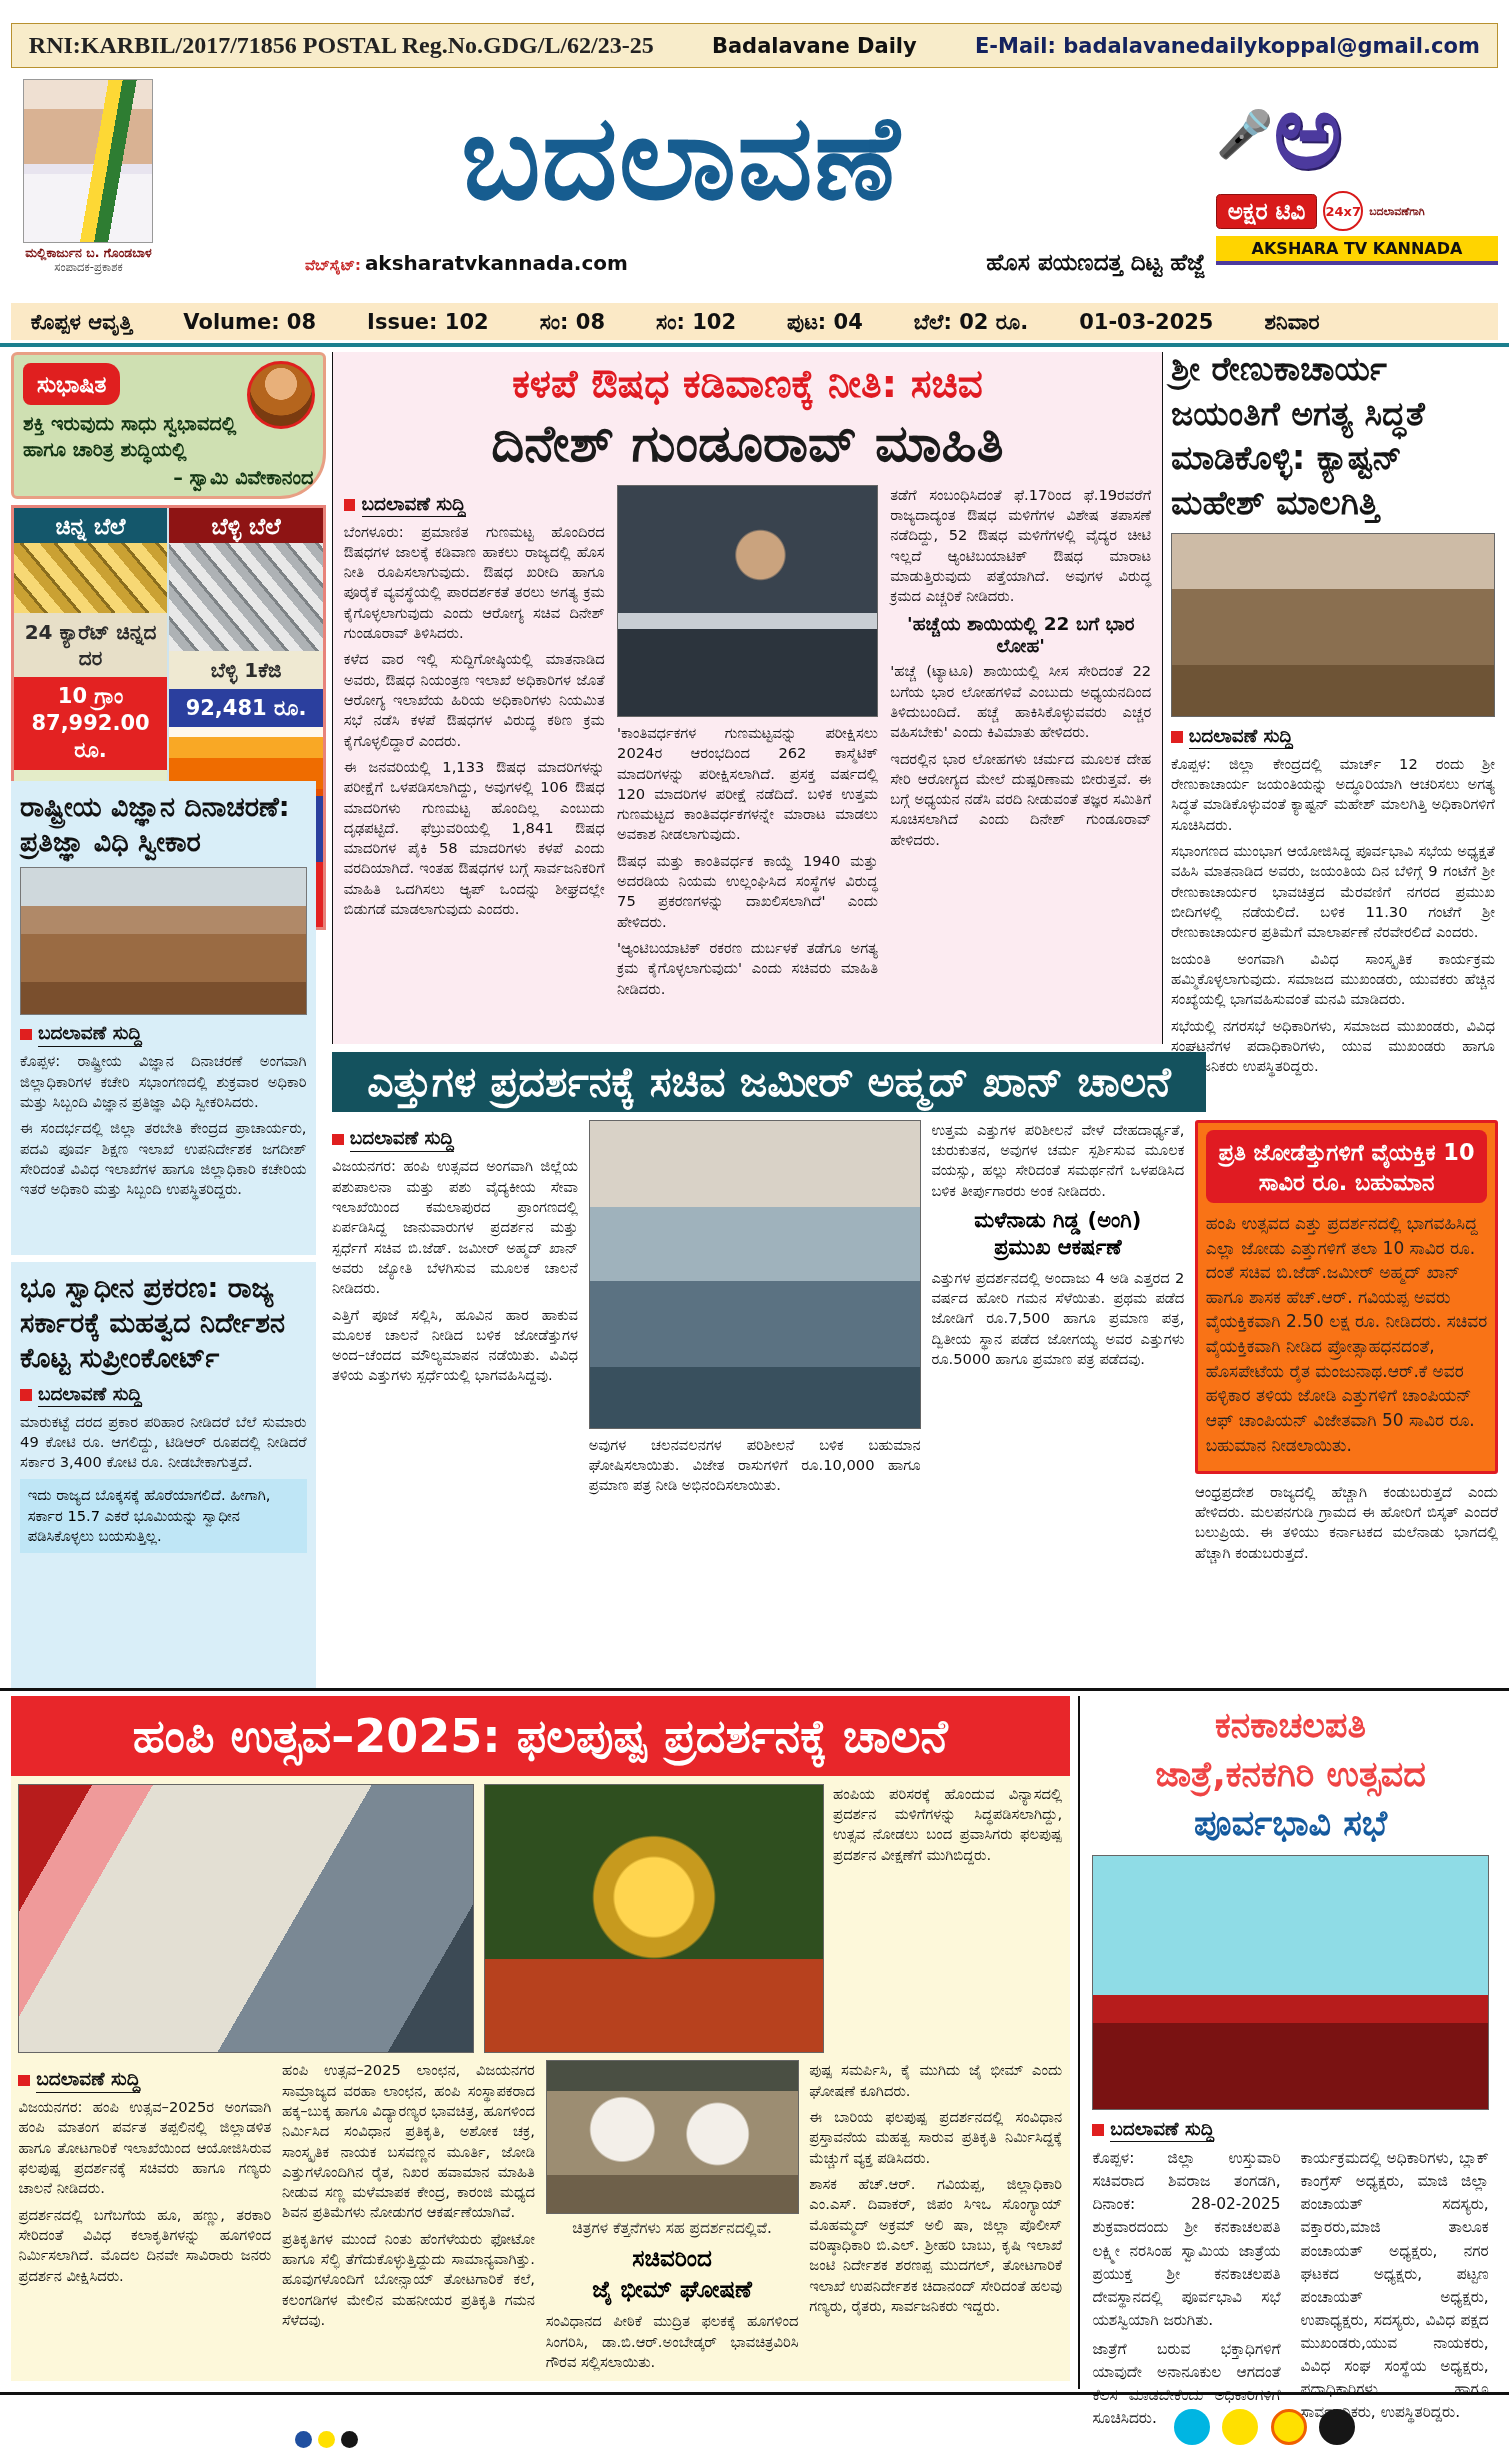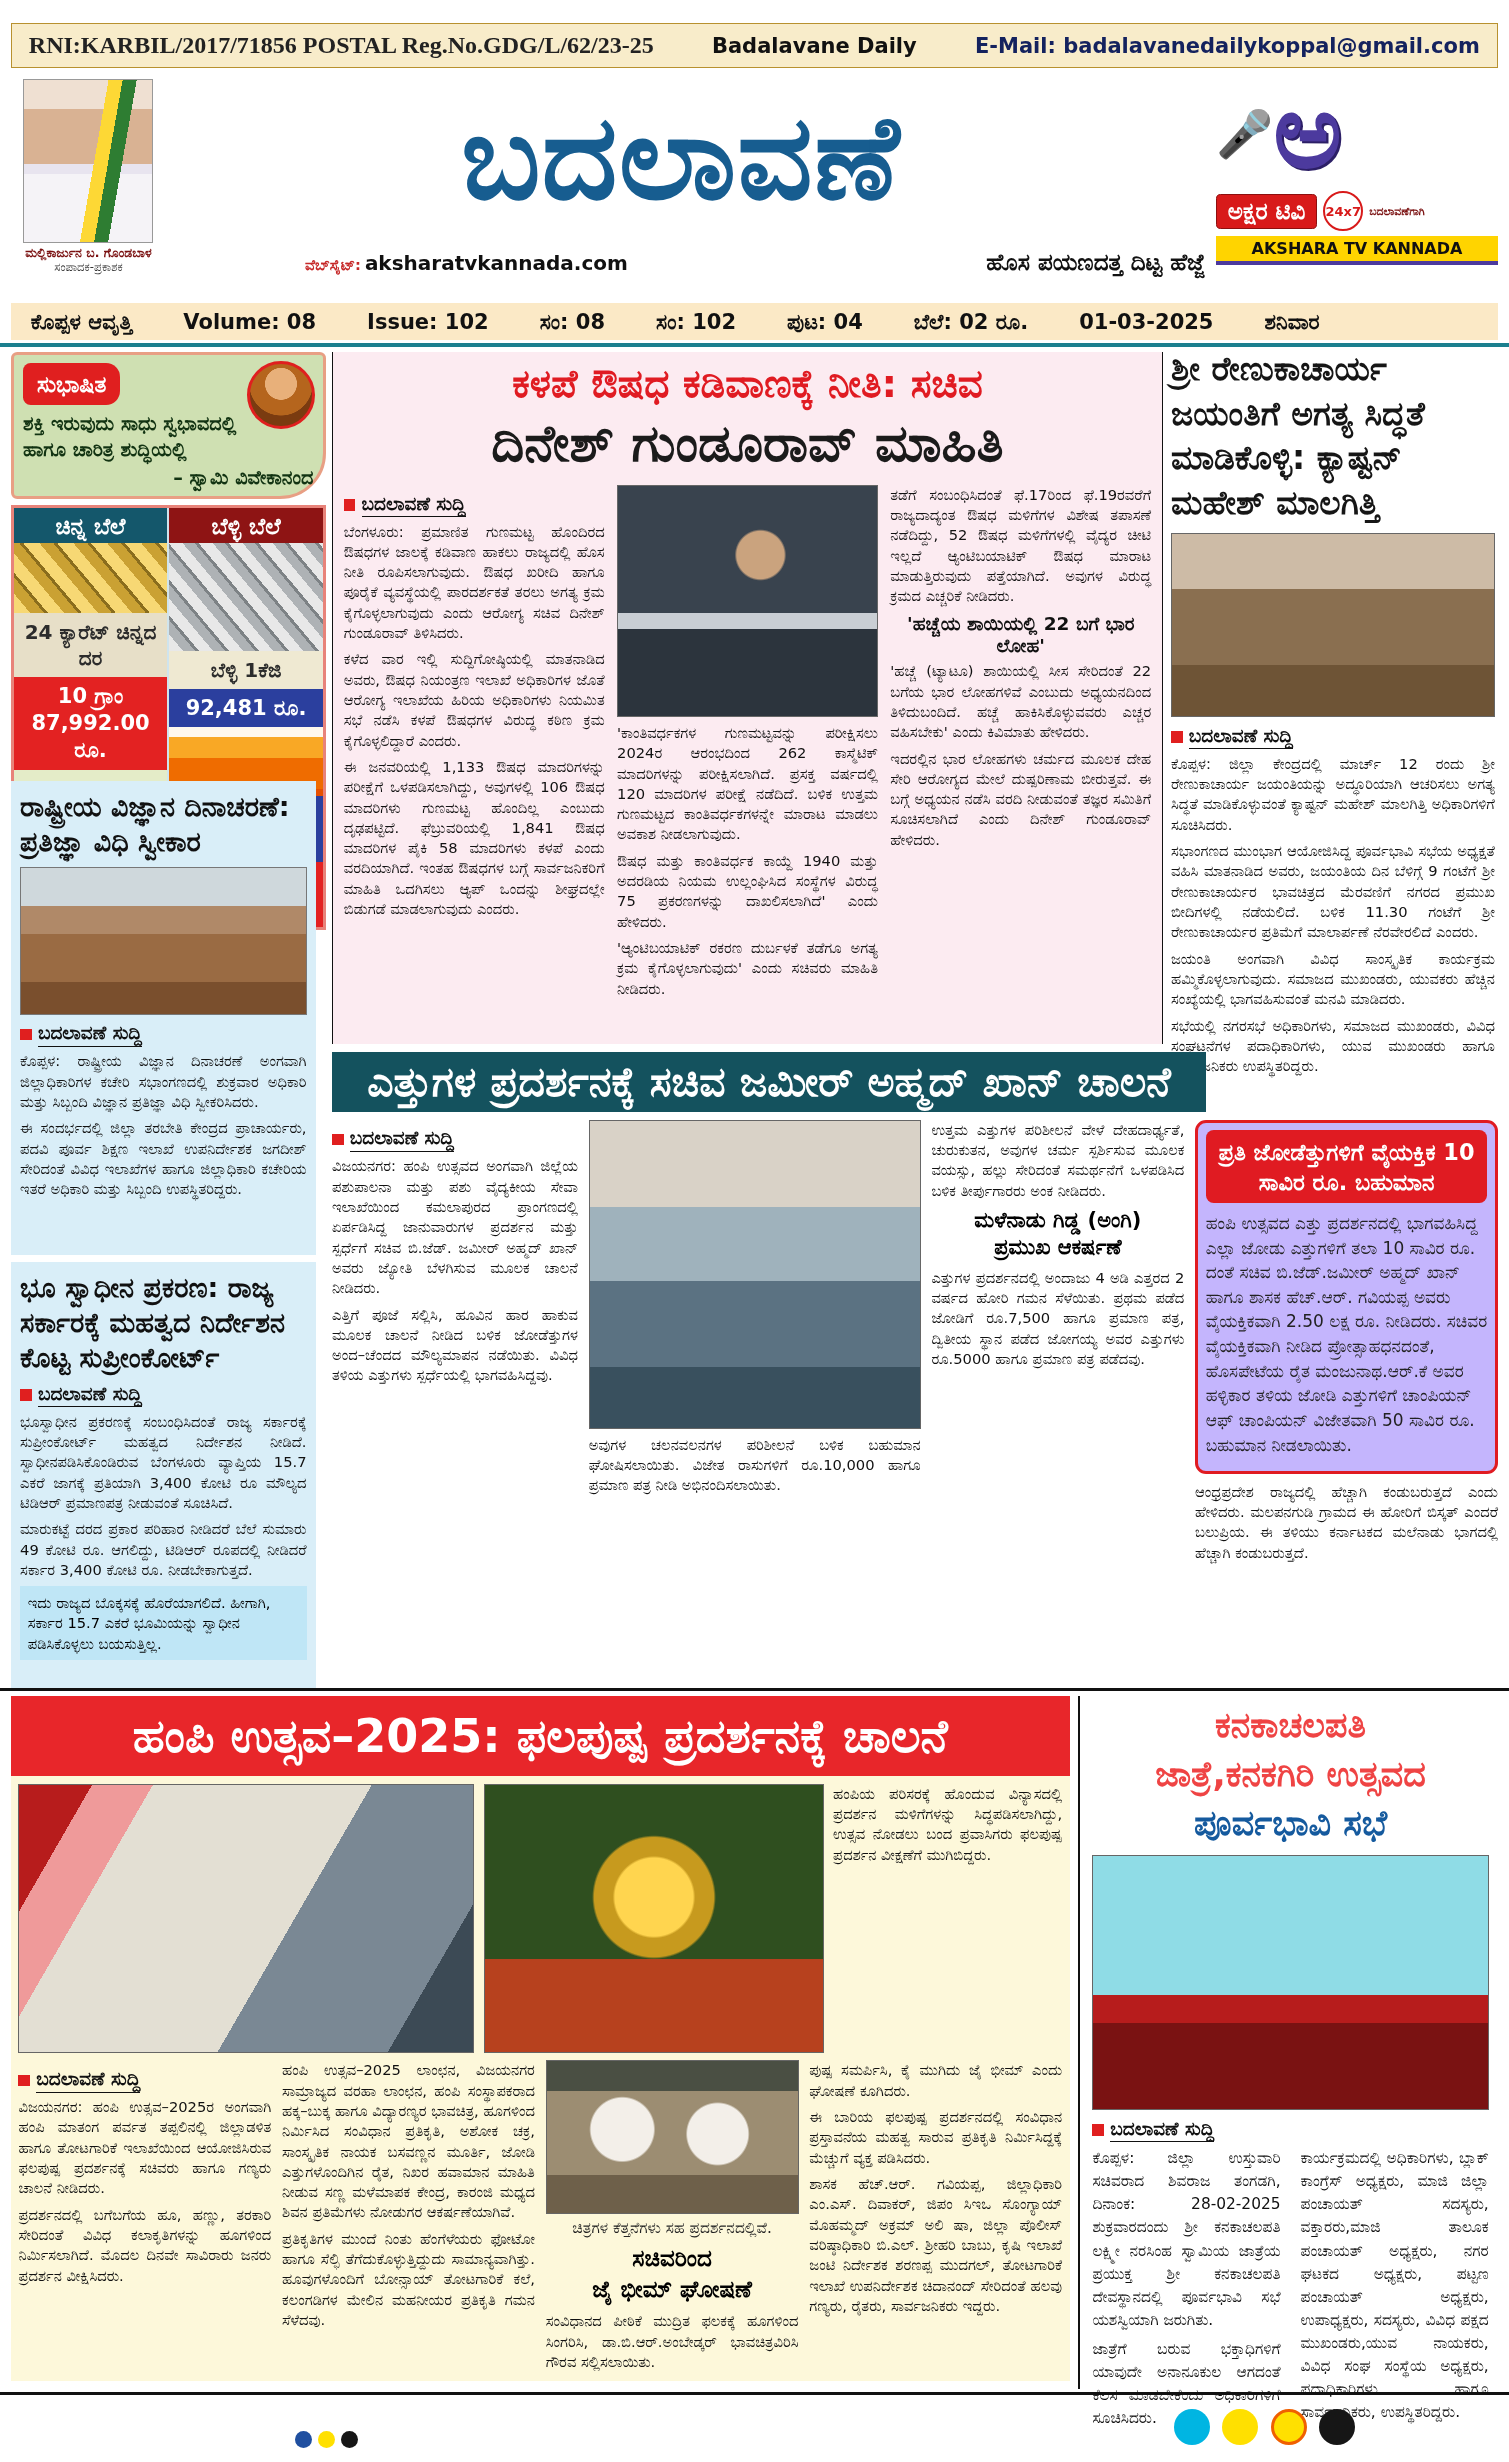--- a/index.html
+++ b/index.html
@@ -91,21 +91,21 @@
   .subq{font-size:18.5px;font-weight:bold;text-align:center;color:#111;margin:4.6px 0}
   
   .cattle{left:332px;top:1052px;width:1166px;height:633px}
   .cbar{width:874px;height:60px;background:#14525e;color:#fff;font-size:41px;font-weight:bold;
         display:flex;align-items:center;justify-content:center}
   .ccontent{display:flex;gap:10.8px;margin-top:7.7px}
   .ccol1{width:246px}.ccol2{width:332px}.ccol3{width:253px}.ccol4{width:303px}
   .cphoto{width:100%;height:309px;border:0.8px solid #666;margin-bottom:6.2px;
     background:linear-gradient(180deg,#d9d2c7 0 28%,#9fb2bc 28% 52%,#5b7282 52% 80%,#39505e 80%)}
   .csub{font-size:21px;font-weight:bold;text-align:center;line-height:1.3;margin:6.2px 0}
-  .pbox{border:3.9px solid #e01b22;background:#c4b5fd;padding:7.7px;border-radius:11px}
+  .pbox{border:3.9px solid #e01b22;background:#f97316;padding:7.7px;border-radius:3px}
   .pboxh{background:#e01b22;color:#fff;font-size:22.4px;font-weight:bold;text-align:center;line-height:1.35;
          padding:6.2px;border-radius:7.7px;margin-bottom:7.7px}
   .pbox p{font-size:17px;line-height:1.45;color:#222;text-align:left;font-weight:500}
   
   .renuka{left:1171px;top:347px;width:327px;height:772px;padding-right:3.1px}
   .rhl{font-size:33px;font-weight:bold;color:#161616;line-height:1.35}
   .rphoto{width:100%;height:184px;border:0.8px solid #666;margin-top:7.7px;
     background:linear-gradient(180deg,#cdbba6 0 30%,#8a6f50 30% 72%,#6e5436 72%)}
   
   .hdiv{left:0;top:1688px;width:1510px;height:3.1px;background:#111}
@@ -239,21 +239,20 @@
     </div>
   </div>
 
   <div class="abs lart land">
     <div class="lhead">ಭೂ ಸ್ವಾಧೀನ ಪ್ರಕರಣ: ರಾಜ್ಯ ಸರ್ಕಾರಕ್ಕೆ ಮಹತ್ವದ ನಿರ್ದೇಶನ ಕೊಟ್ಟ ಸುಪ್ರೀಂಕೋರ್ಟ್</div>
     <div class="byline">
       <span class="bsq"></span>
       <span class="btx">ಬದಲಾವಣೆ ಸುದ್ದಿ</span>
       </div>
     <div class="body">
-      <p>ಭೂಸ್ವಾಧೀನ ಪ್ರಕರಣಕ್ಕೆ ಸಂಬಂಧಿಸಿದಂತೆ ರಾಜ್ಯ ಸರ್ಕಾರಕ್ಕೆ ಸುಪ್ರೀಂಕೋರ್ಟ್ ಮಹತ್ವದ ನಿರ್ದೇಶನ ನೀಡಿದೆ. ಸ್ವಾಧೀನಪಡಿಸಿಕೊಂಡಿರುವ ಬೆಂಗಳೂರು ವ್ಯಾಪ್ತಿಯ 15.7 ಎಕರೆ ಜಾಗಕ್ಕೆ ಪ್ರತಿಯಾಗಿ 3,400 ಕೋಟಿ ರೂ ಮೌಲ್ಯದ ಟಿಡಿಆರ್ ಪ್ರಮಾಣಪತ್ರ ನೀಡುವಂತೆ ಸೂಚಿಸಿದೆ.</p>
       <p>ಮಾರುಕಟ್ಟೆ ದರದ ಪ್ರಕಾರ ಪರಿಹಾರ ನೀಡಿದರೆ ಬೆಲೆ ಸುಮಾರು 49 ಕೋಟಿ ರೂ. ಆಗಲಿದ್ದು, ಟಿಡಿಆರ್ ರೂಪದಲ್ಲಿ ನೀಡಿದರೆ ಸರ್ಕಾರ 3,400 ಕೋಟಿ ರೂ. ನೀಡಬೇಕಾಗುತ್ತದೆ.</p>
     </div>
     <div class="hl">
       <p>ಇದು ರಾಜ್ಯದ ಬೊಕ್ಕಸಕ್ಕೆ ಹೊರೆಯಾಗಲಿದೆ. ಹೀಗಾಗಿ, ಸರ್ಕಾರ 15.7 ಎಕರೆ ಭೂಮಿಯನ್ನು ಸ್ವಾಧೀನ ಪಡಿಸಿಕೊಳ್ಳಲು ಬಯಸುತ್ತಿಲ್ಲ.</p>
     </div>
   </div>
 
   <div class="abs main">
     <div class="mh1">ಕಳಪೆ ಔಷಧ ಕಡಿವಾಣಕ್ಕೆ ನೀತಿ: ಸಚಿವ</div>
     <div class="mh2">ದಿನೇಶ್ ಗುಂಡೂರಾವ್ ಮಾಹಿತಿ</div>

